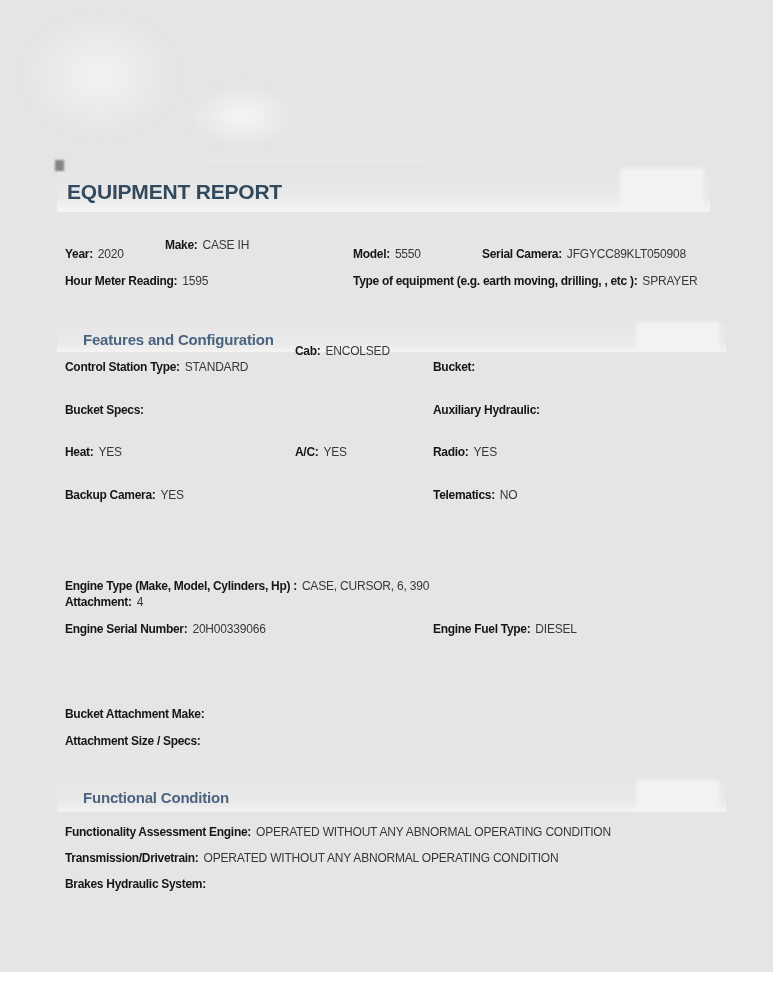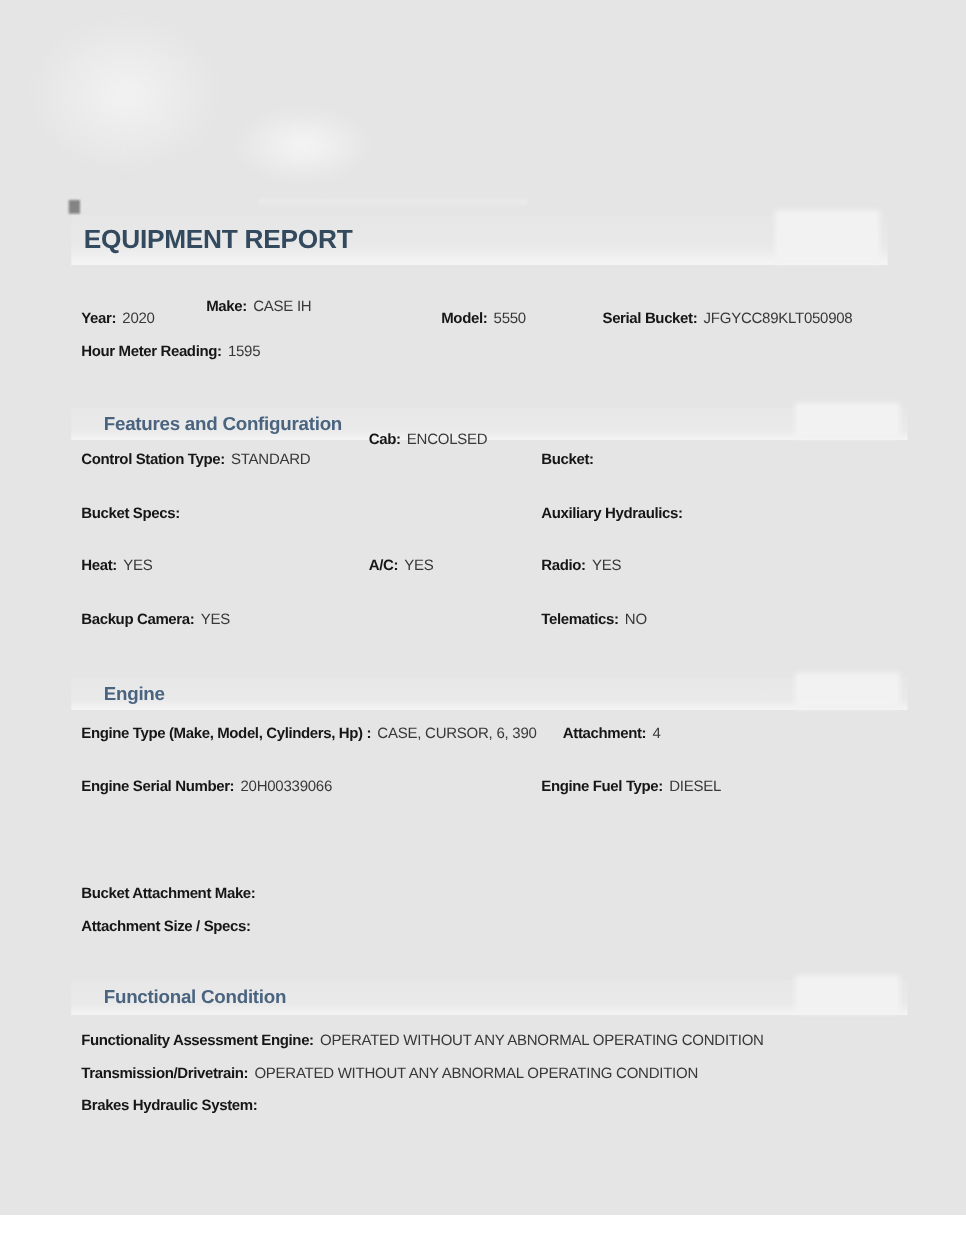--- a/index.html
+++ b/index.html
@@ -40,21 +40,21 @@
   
   .titlebar::after,.secbar::after{
     content:"";position:absolute;right:6px;top:-4px;width:84px;height:calc(100% + 3px);
     background:#f2f2f2;filter:blur(2px);
   }
 
   
   .fld{position:absolute;font-size:12px;white-space:nowrap;letter-spacing:-0.3px;}
   .fld b{color:#161616;}
   .v{margin-left:5px;color:#383838;letter-spacing:-0.2px;}
-  .flexrow{position:absolute;display:flex;gap:21px;}
+  .flexrow{position:absolute;display:flex;gap:2px;flex-direction:column;}
   .fldi{font-size:12px;white-space:nowrap;letter-spacing:-0.3px;}
   .fldi b{color:#161616;}
 </style>
 </head>
 <body>
 
 <div class="page">
 
   <div class="smudge sm1"></div>
   <div class="smudge sm2"></div>
@@ -68,63 +68,63 @@
   <div class="fld" style="left:65px;top:247px">
     <b>Year:</b><span class="v">2020</span>
   </div>
   <div class="fld" style="left:165px;top:238px">
     <b>Make:</b><span class="v">CASE IH</span>
   </div>
   <div class="fld" style="left:353px;top:247px">
     <b>Model:</b><span class="v">5550</span>
   </div>
   <div class="fld" style="left:482px;top:247px">
-    <b>Serial Bucket:</b><span class="v">JFGYCC89KLT050908</span>
+    <b>Serial Camera:</b><span class="v">JFGYCC89KLT050908</span>
   </div>
   <div class="fld" style="left:65px;top:274px">
     <b>Hour Meter Reading:</b><span class="v">1595</span>
+  </div>
+  <div class="fld" style="left:353px;top:274px">
+    <b>Type of equipment (e.g. earth moving, drilling, , etc ):</b><span class="v">SPRAYER</span>
   </div>
 
   <div class="secbar" style="top:326px;height:26px">
     <h2>Features and Configuration</h2>
   </div>
   <div class="fld" style="left:65px;top:360px">
     <b>Control Station Type:</b><span class="v">STANDARD</span>
   </div>
   <div class="fld" style="left:295px;top:344px">
     <b>Cab:</b><span class="v">ENCOLSED</span>
   </div>
   <div class="fld" style="left:433px;top:360px">
     <b>Bucket:</b><span class="v"></span>
   </div>
   <div class="fld" style="left:65px;top:403px">
     <b>Bucket Specs:</b><span class="v"></span>
   </div>
   <div class="fld" style="left:433px;top:403px">
-    <b>Auxiliary Hydraulics:</b><span class="v"></span>
+    <b>Auxiliary Hydraulic:</b><span class="v"></span>
   </div>
   <div class="fld" style="left:65px;top:445px">
     <b>Heat:</b><span class="v">YES</span>
   </div>
   <div class="fld" style="left:295px;top:445px">
     <b>A/C:</b><span class="v">YES</span>
   </div>
   <div class="fld" style="left:433px;top:445px">
     <b>Radio:</b><span class="v">YES</span>
   </div>
   <div class="fld" style="left:65px;top:488px">
     <b>Backup Camera:</b><span class="v">YES</span>
   </div>
   <div class="fld" style="left:433px;top:488px">
     <b>Telematics:</b><span class="v">NO</span>
   </div>
 
-  <div class="secbar" style="top:542px;height:26px">
-    <h2>Engine</h2>
-  </div>
   <div class="flexrow" style="left:65px;top:579px">
     <div class="fldi">
       <b>Engine Type (Make, Model, Cylinders, Hp) :</b><span class="v">CASE, CURSOR, 6, 390</span>
     </div>
     <div class="fldi">
       <b>Attachment:</b><span class="v">4</span>
     </div>
   </div>
   <div class="fld" style="left:65px;top:622px">
     <b>Engine Serial Number:</b><span class="v">20H00339066</span>

